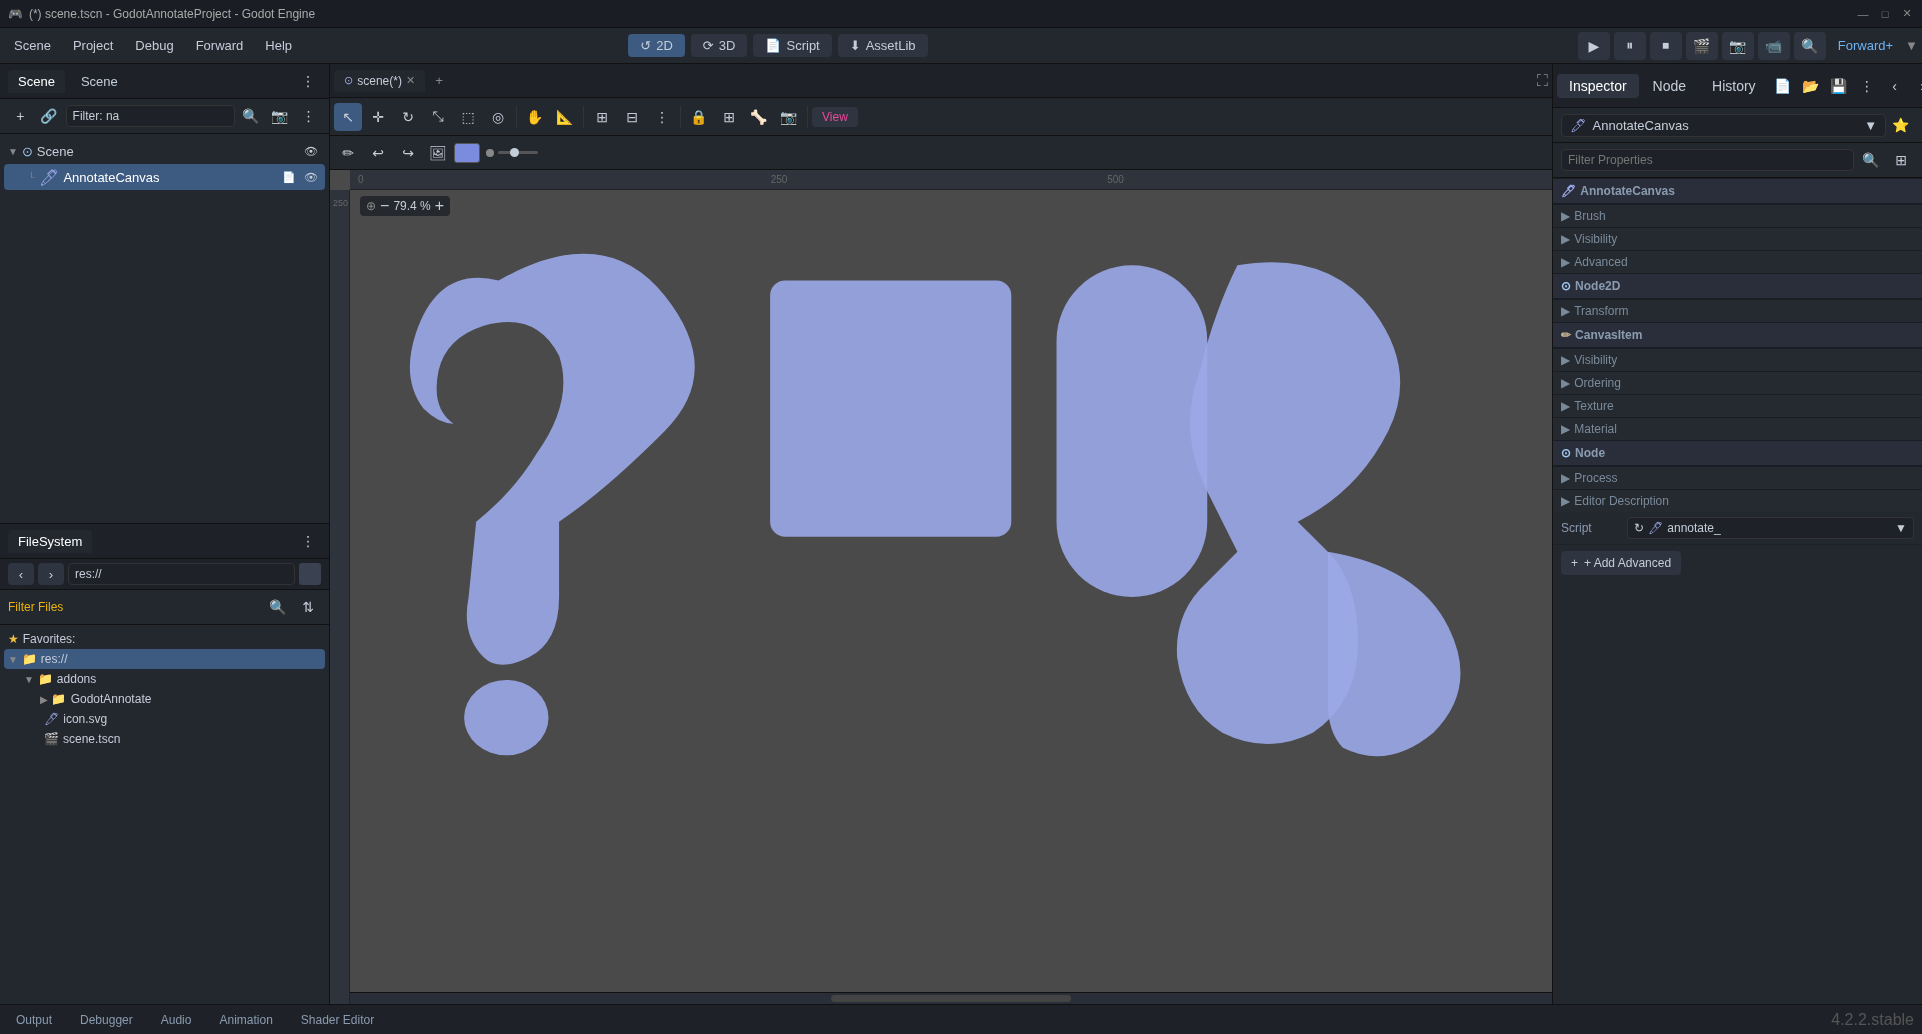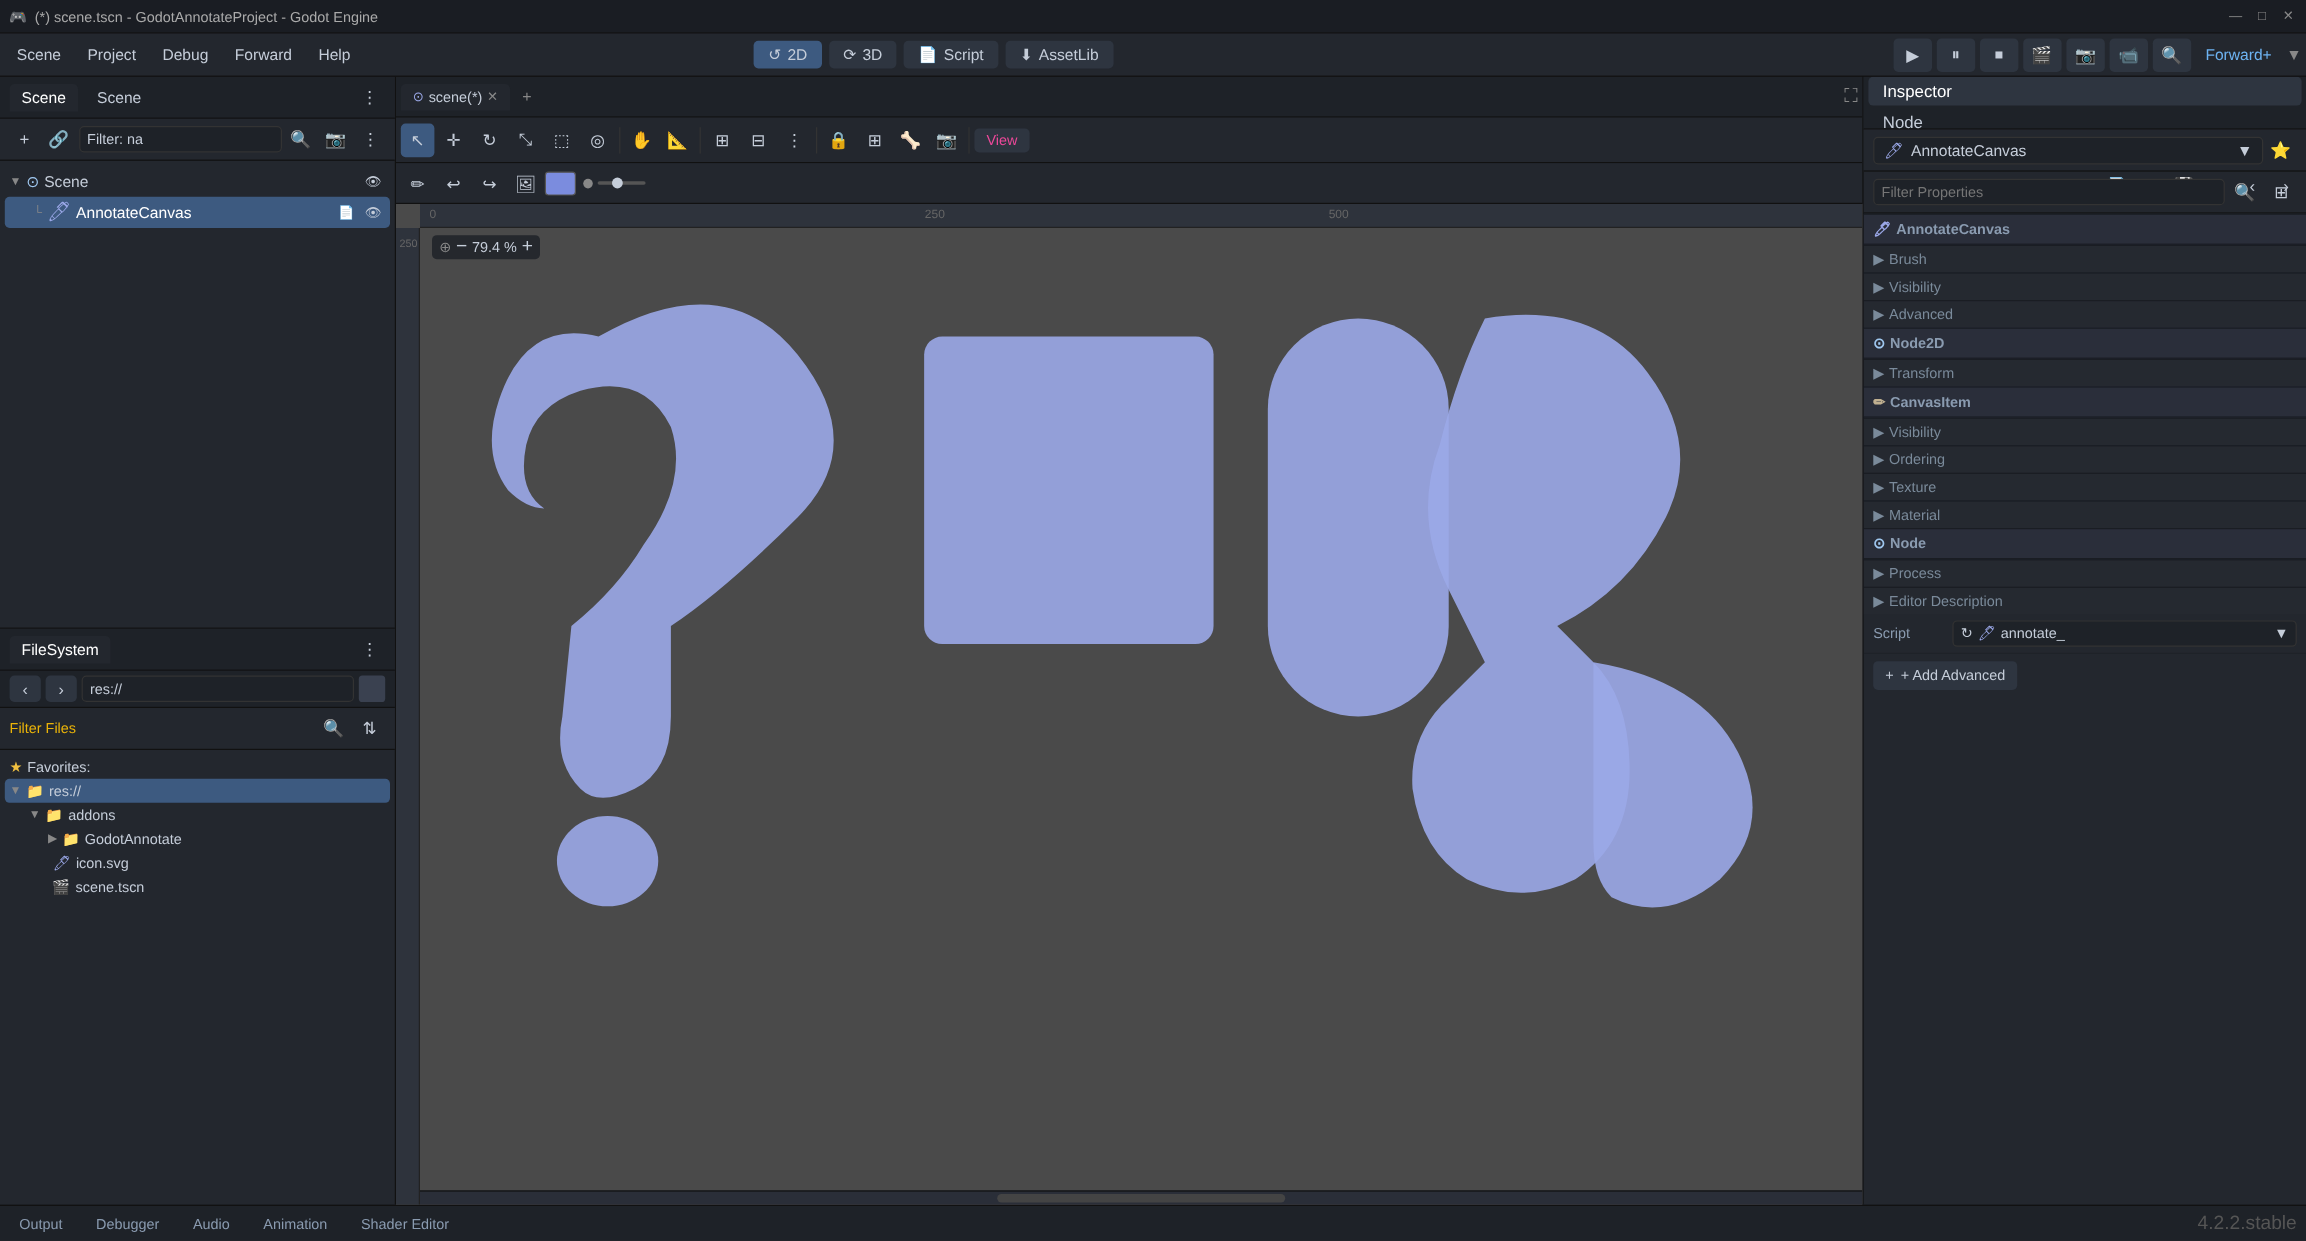--- a/index.html
+++ b/index.html
@@ -434,26 +434,26 @@
     .right-panel {
       width: 370px;
       display: flex;
       flex-direction: column;
       background: #23272e;
       border-left: 1px solid #111;
       flex-shrink: 0;
     }
     .inspector-tabs {
       display: flex;
+      align-items: center;
       background: #1e2228;
       border-bottom: 1px solid #111;
       padding: 0 4px;
       height: 44px;
       gap: 2px;
-      flex-direction: column;
     }
     .inspector-tab {
       padding: 4px 12px;
       border-radius: 4px;
       cursor: pointer;
       font-size: 14px;
       color: #c5cdd9;
       font-weight: 500;
     }
     .inspector-tab.active {

